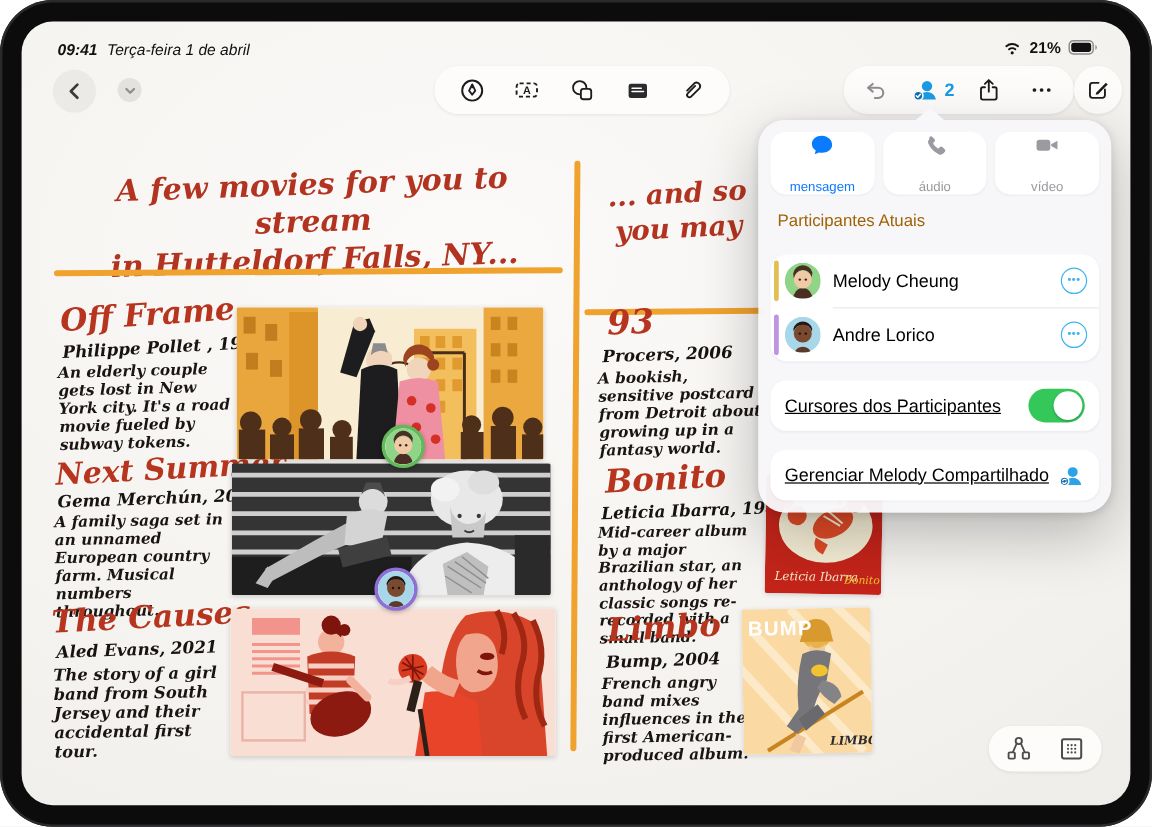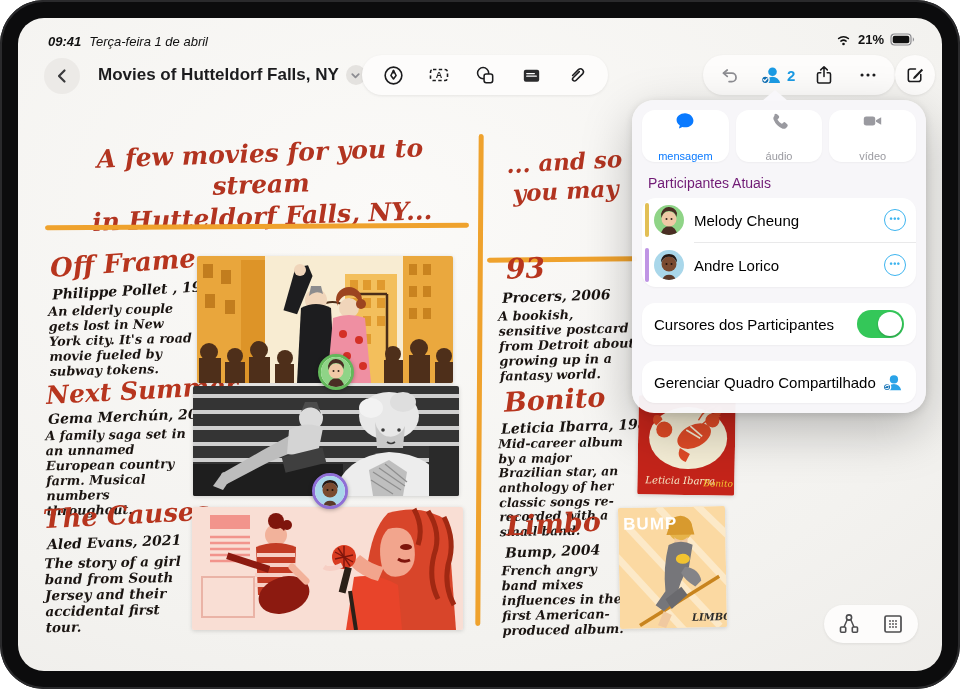--- a/index.html
+++ b/index.html
@@ -46,31 +46,31 @@
   .cursor-av{position:absolute;width:30px;height:30px;border-radius:50%;border:3px solid;overflow:hidden;box-shadow:0 1px 4px rgba(0,0,0,.3);background:#fff;}
   
   .popover{position:absolute;left:614px;top:82px;width:274px;background:rgba(247,246,249,.97);
     border-radius:22px;box-shadow:0 18px 50px rgba(0,0,0,.25), 0 2px 8px rgba(0,0,0,.12);padding:10px;z-index:50;}
   .pop-arrow{position:absolute;top:-10px;left:130px;width:0;height:0;
     border-left:13px solid transparent;border-right:13px solid transparent;border-bottom:11px solid #f8f7fa;}
   .pop-actions{display:flex;gap:7px;}
   .pop-act{flex:1;height:52px;background:#fff;border-radius:13px;display:flex;flex-direction:column;align-items:center;justify-content:center;gap:2px;box-shadow:0 1px 2px rgba(0,0,0,.04);}
   .pop-act .lbl{font-size:11px;color:#9a9aa0;margin-top:16px;}
   .pop-act.active .lbl{color:#0a7aff;}
-  .pop-header{margin:13px 6px 7px;font-size:14px;color:#701a75;}
+  .pop-header{margin:13px 6px 21px;font-size:14px;color:#a16207;}
   .pop-card{background:#fff;border-radius:14px;box-shadow:0 1px 2px rgba(0,0,0,.04);overflow:hidden;}
   .p-row{height:44px;display:flex;align-items:center;position:relative;padding:0 10px 0 12px;}
   .p-bar{position:absolute;left:3px;top:5px;width:4px;height:34px;border-radius:2px;}
   .p-name{flex:1;margin-left:10px;font-size:15px;color:#000;}
   .p-more{width:22px;height:22px;border-radius:50%;border:1.5px solid #3db4ef;color:#3db4ef;
     display:flex;align-items:center;justify-content:center;font-size:9px;letter-spacing:.5px;font-weight:700;padding-bottom:3px;box-sizing:border-box;}
   .p-div{height:1px;background:#e9e9ea;margin-left:52px;}
   .avatar{width:30px;height:30px;border-radius:50%;overflow:hidden;flex:none;}
   .pop-row{background:#fff;border-radius:13px;height:42px;display:flex;align-items:center;
-    justify-content:space-between;padding:0 12px;box-shadow:0 1px 2px rgba(0,0,0,.04);}
+    justify-content:space-between;padding:0 12px;box-shadow:0 1px 2px rgba(0,0,0,.04);text-decoration:underline;}
   .pop-row .lbl{font-size:15px;color:#000;}
   .toggle{width:47px;height:28px;border-radius:15px;background:#34c759;position:relative;flex:none;}
   .toggle .knob{position:absolute;right:2px;top:2px;width:24px;height:24px;border-radius:50%;background:#fff;box-shadow:0 1px 2px rgba(0,0,0,.25);}
   
   .zoom-pill{left:26px;top:589px;height:36px;padding:0 8px 0 14px;gap:10px;}
   .zoom-lvl{font-size:15px;font-weight:600;color:#1c1c1e;}
   .v-div{width:1px;height:22px;background:#dddbd8;}
   .star-btn{width:26px;height:24px;border:1.8px solid #1c1c1e;border-radius:6px;display:flex;align-items:center;justify-content:center;font-size:13px;color:#1c1c1e;line-height:1;}
   .br-pill{left:806px;top:587px;height:38px;padding:0 10px;gap:14px;}
   .br-btn{width:30px;height:30px;display:flex;align-items:center;justify-content:center;}
@@ -100,21 +100,20 @@
     </div>
   </div>
 
   <div class="toolbar">
     <div class="back-btn">
       <svg width="16" height="16" viewBox="0 0 16 16">
         <path d="M10.5 2.5 L5 8 L10.5 13.5" fill="none" stroke="#3a3a3c" stroke-width="2.2" stroke-linecap="round" stroke-linejoin="round"></path>
       </svg>
     </div>
     <div class="doc-title">
-      <span>Movies of Hutteldorf Falls, NY</span>
       <span class="title-chev">
         <svg width="11" height="11" viewBox="0 0 12 12">
               <path d="M2.5 4.5 L6 8 L9.5 4.5" fill="none" stroke="#8d8d92" stroke-width="2" stroke-linecap="round" stroke-linejoin="round"></path>
             </svg>
       </span>
     </div>
 
     <div class="pill tools-pill">
       <div class="tool-btn">
         <svg width="23" height="23" viewBox="0 0 24 24">
@@ -541,21 +540,21 @@
     </div>
 
     <div class="pop-row" style="margin-top:16px;">
       <span class="lbl">Cursores dos Participantes</span>
       <div class="toggle">
             <div class="knob"></div>
           </div>
     </div>
 
     <div class="pop-row" style="margin-top:16px;">
-      <span class="lbl">Gerenciar Quadro Compartilhado</span>
+      <span class="lbl">Gerenciar Melody Compartilhado</span>
       <svg width="23" height="23" viewBox="0 0 24 24">
         <circle cx="13.5" cy="8.8" r="4.3" fill="#2aa3e8"></circle>
         <path d="M6 20 a7.6 7.6 0 0 1 15 0 z" fill="#2aa3e8"></path>
         <circle cx="6.3" cy="16.8" r="3.8" fill="#0f6fb4" stroke="#fff" stroke-width="1.4"></circle>
         <path d="M4.8 16.2 a1.8 1.8 0 0 1 3 -.6 M7.9 17.4 a1.8 1.8 0 0 1 -3 .6" fill="none" stroke="#fff" stroke-width="1.1" stroke-linecap="round"></path>
       </svg>
     </div>
   </div>
 
 

